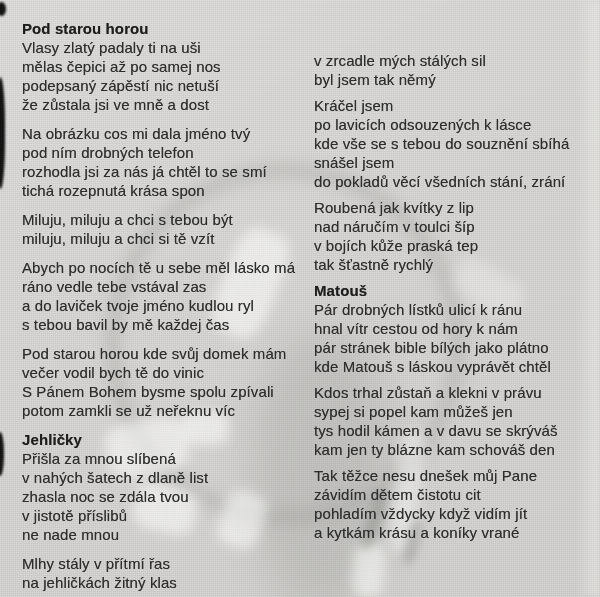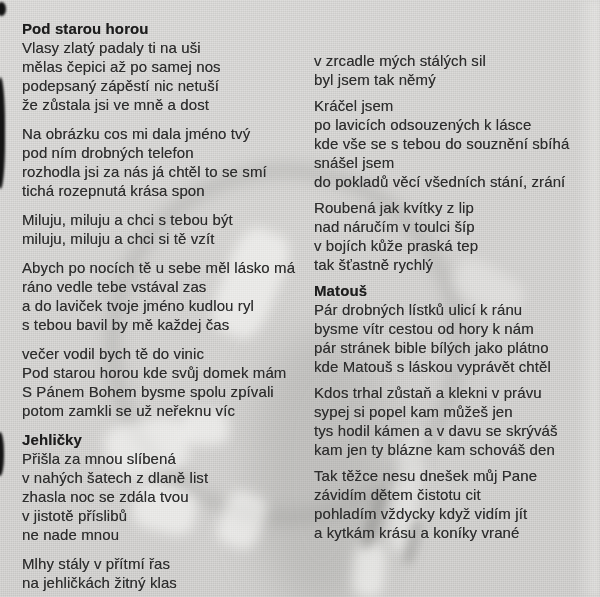--- a/index.html
+++ b/index.html
@@ -94,22 +94,22 @@
           <div class="lyric-line">Miluju, miluju a chci s tebou být</div>
           <div class="lyric-line">miluju, miluju a chci si tě vzít</div>
         </div>
         <div class="stanza">
           <div class="lyric-line">Abych po nocích tě u sebe měl lásko má</div>
           <div class="lyric-line">ráno vedle tebe vstával zas</div>
           <div class="lyric-line">a do laviček tvoje jméno kudlou ryl</div>
           <div class="lyric-line">s tebou bavil by mě každej čas</div>
         </div>
         <div class="stanza">
+          <div class="lyric-line">Pod starou horou kde svůj domek mám</div>
           <div class="lyric-line">večer vodil bych tě do vinic</div>
-          <div class="lyric-line">Pod starou horou kde svůj domek mám</div>
           <div class="lyric-line">S Pánem Bohem bysme spolu zpívali</div>
           <div class="lyric-line">potom zamkli se už neřeknu víc</div>
         </div>
         <div class="stanza">
           <div class="song-title">Jehličky</div>
           <div class="lyric-line">Přišla za mnou slíbená</div>
           <div class="lyric-line">v nahých šatech z dlaně list</div>
           <div class="lyric-line">zhasla noc se zdála tvou</div>
           <div class="lyric-line">v jistotě příslibů</div>
           <div class="lyric-line">ne nade mnou</div>
@@ -133,21 +133,21 @@
         </div>
         <div class="stanza">
           <div class="lyric-line">Roubená jak kvítky z lip</div>
           <div class="lyric-line">nad náručím v toulci šíp</div>
           <div class="lyric-line">v bojích kůže praská tep</div>
           <div class="lyric-line">tak šťastně rychlý</div>
         </div>
         <div class="stanza">
           <div class="song-title">Matouš</div>
           <div class="lyric-line">Pár drobných lístků ulicí k ránu</div>
-          <div class="lyric-line">bysme vítr cestou od hory k nám</div>
+          <div class="lyric-line">hnal vítr cestou od hory k nám</div>
           <div class="lyric-line">pár stránek bible bílých jako plátno</div>
           <div class="lyric-line">kde Matouš s láskou vyprávět chtěl</div>
         </div>
         <div class="stanza">
           <div class="lyric-line">Kdos trhal zůstaň a klekni v právu</div>
           <div class="lyric-line">sypej si popel kam můžeš jen</div>
           <div class="lyric-line">tys hodil kámen a v davu se skrýváš</div>
           <div class="lyric-line">kam jen ty blázne kam schováš den</div>
         </div>
         <div class="stanza">

